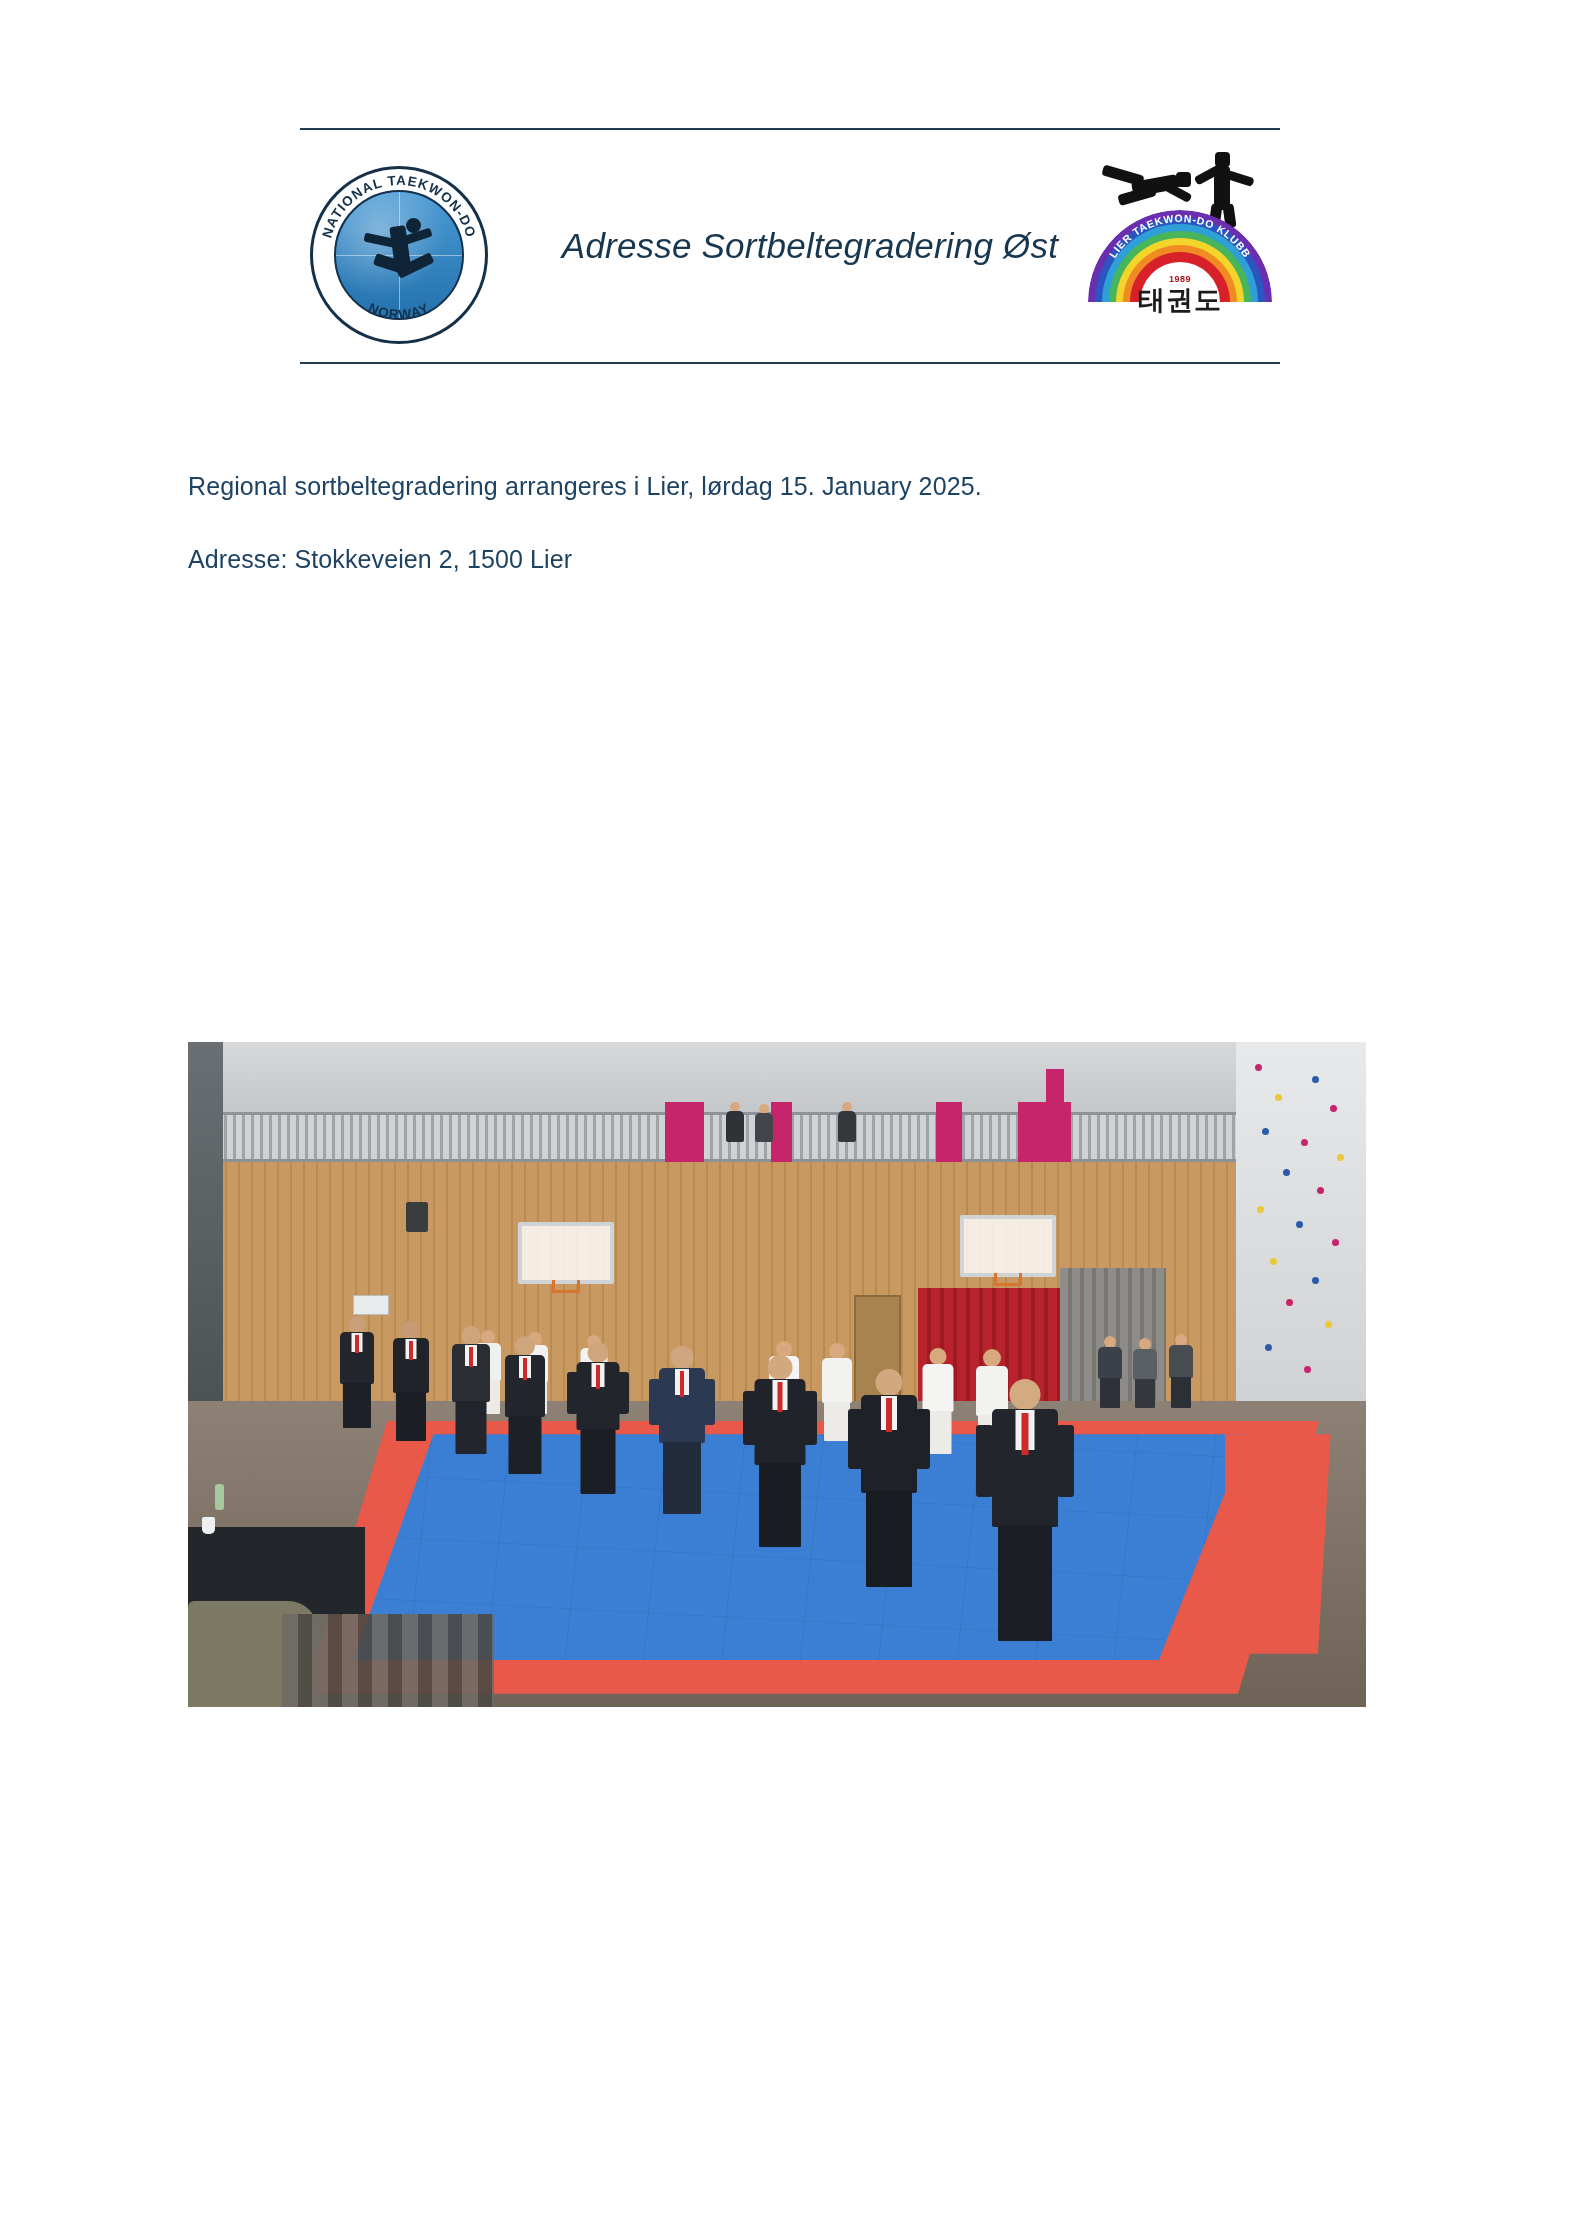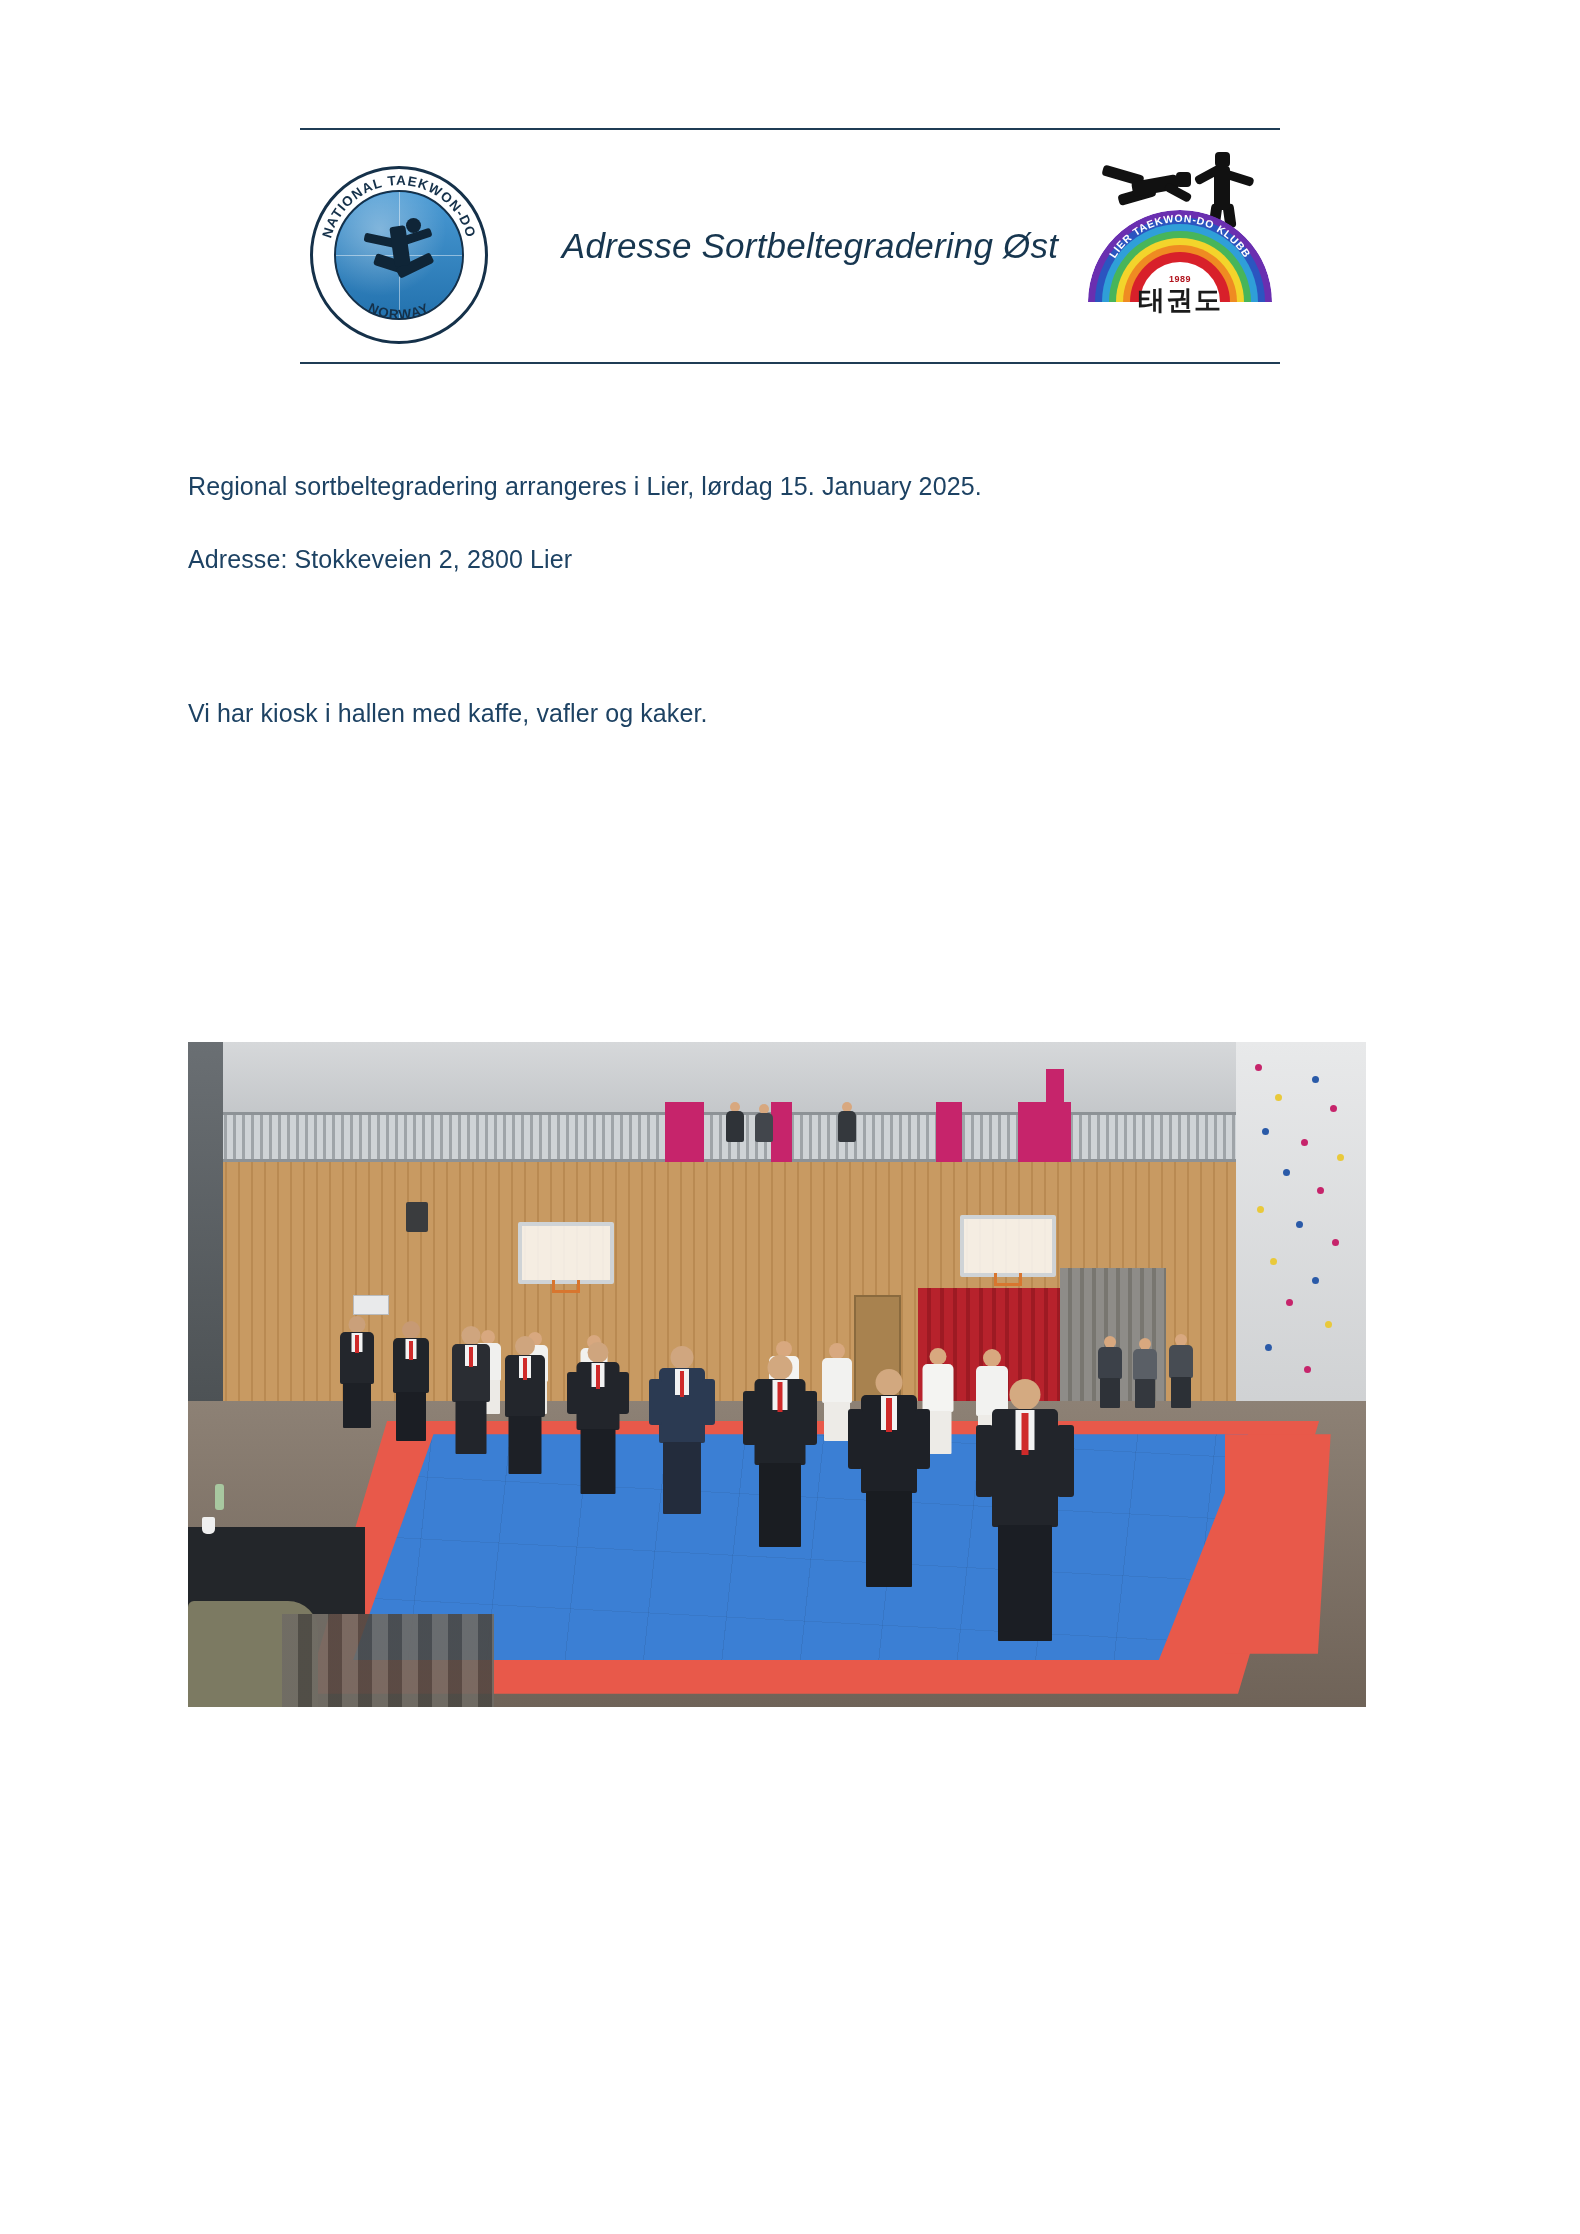--- a/index.html
+++ b/index.html
@@ -608,22 +608,21 @@
         <div class="hangul">태권도</div>
       </div>
 
     </div>
 
     <div class="header-rule"></div>
   </div>
 
   <div class="body-text">
     <p>Regional sortbeltegradering arrangeres i Lier, lørdag 15. January 2025.</p>
-    <p class="spacer-after">Adresse: Stokkeveien 2, 2800 Lier</p>
-    <p>Vi har kiosk i hallen med kaffe, vafler og kaker.</p>
+    <p class="spacer-after">Adresse: Stokkeveien 2, 1500 Lier</p>
   </div>
 
   <div class="photo">
     <div class="scene">
 
       <div class="wall-wood"></div>
       <div class="wall-upper"></div>
       <div class="railing"></div>
       <div class="pink-panel pp1"></div>
       <div class="pink-panel pp2"></div>

